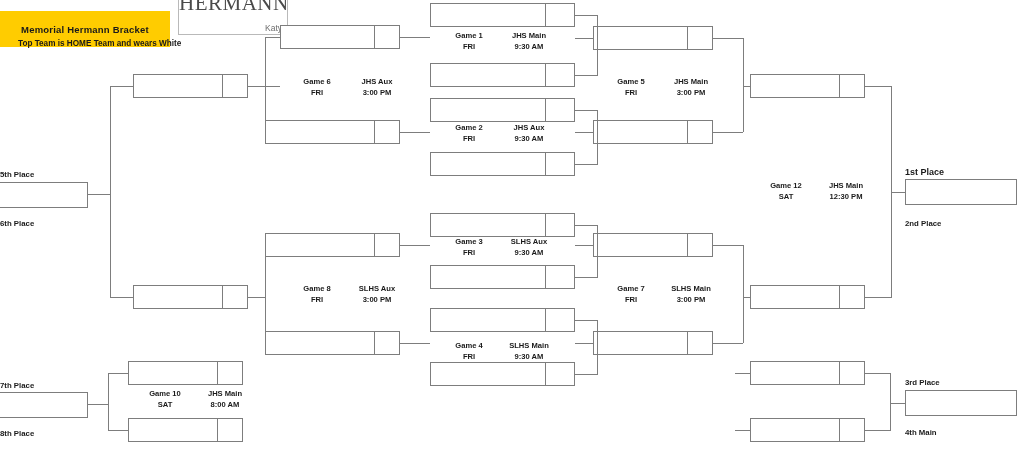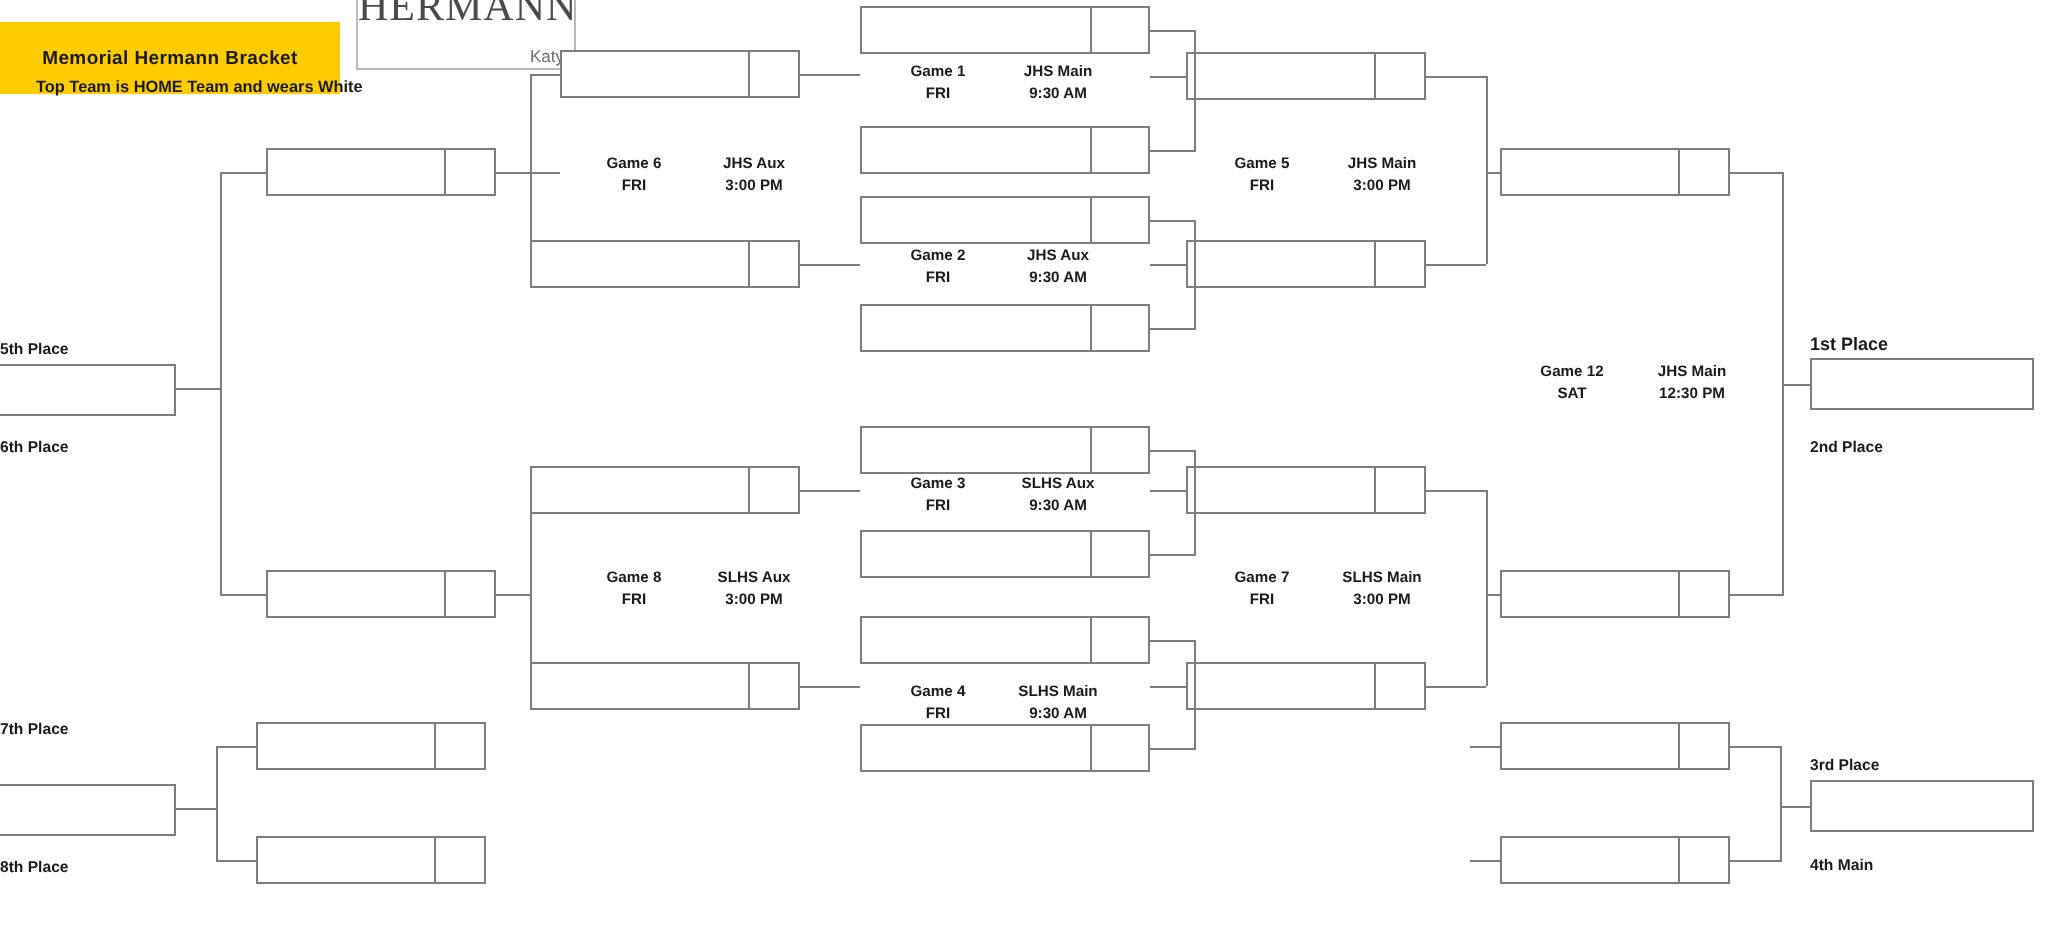--- a/index.html
+++ b/index.html
@@ -252,20 +252,24 @@
   </div>
 
   <div class="slot" style="left:128px; top:361px; width:115px; height:24px;">
     <div class="nm"></div>
     <div class="sc" style="width:24px;"></div>
   </div>
   <div class="slot" style="left:128px; top:418px; width:115px; height:24px;">
     <div class="nm"></div>
     <div class="sc" style="width:24px;"></div>
   </div>
+  <div class="game" style="left:136px; top:388px;">
+    <span class="row"><span class="c1">Game 10</span><span class="c2">JHS Main</span></span>
+    <span class="row"><span class="c1">SAT</span><span class="c2">8:00 AM</span></span>
+  </div>
 
   <div class="slot" style="left:750px; top:361px; width:115px; height:24px;">
     <div class="nm"></div>
     <div class="sc" style="width:24px;"></div>
   </div>
   <div class="slot" style="left:750px; top:418px; width:115px; height:24px;">
     <div class="nm"></div>
     <div class="sc" style="width:24px;"></div>
   </div>
 
@@ -293,21 +297,21 @@
     <div class="nm"></div>
   </div>
   <div class="place" style="left:905px; top:428px; width:100px;">4th Main</div>
 
   <div class="place" style="left:0px; top:170px; width:100px;">5th Place</div>
   <div class="slot noscore" style="left:-30px; top:182px; width:118px; height:26px;">
     <div class="nm"></div>
   </div>
   <div class="place" style="left:0px; top:219px; width:100px;">6th Place</div>
 
-  <div class="place" style="left:0px; top:360px; width:100px;">7th Place</div>
+  <div class="place" style="left:0px; top:381px; width:100px;">7th Place</div>
   <div class="slot noscore" style="left:-30px; top:392px; width:118px; height:26px;">
     <div class="nm"></div>
   </div>
   <div class="place" style="left:0px; top:429px; width:100px;">8th Place</div>
 
   <div class="ln lnh" style="left:575px; top:15px;  width:22px;"></div>
   <div class="ln lnh" style="left:575px; top:75px;  width:22px;"></div>
   <div class="ln lnv" style="left:597px; top:15px;  height:61px;"></div>
   <div class="ln lnh" style="left:575px; top:38px;  width:18px;"></div>
 

